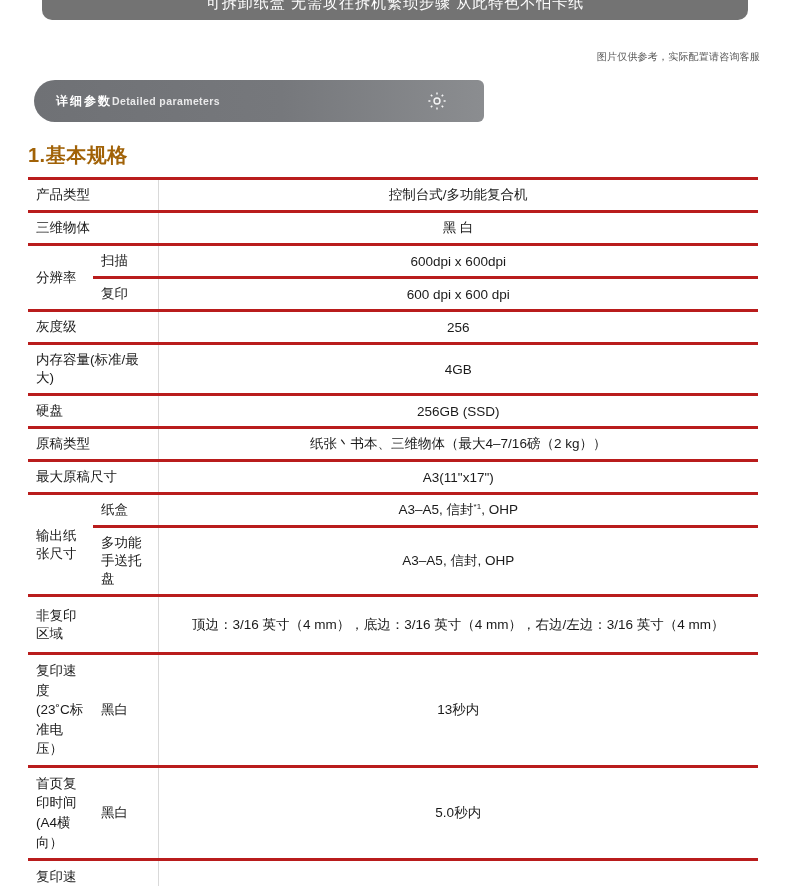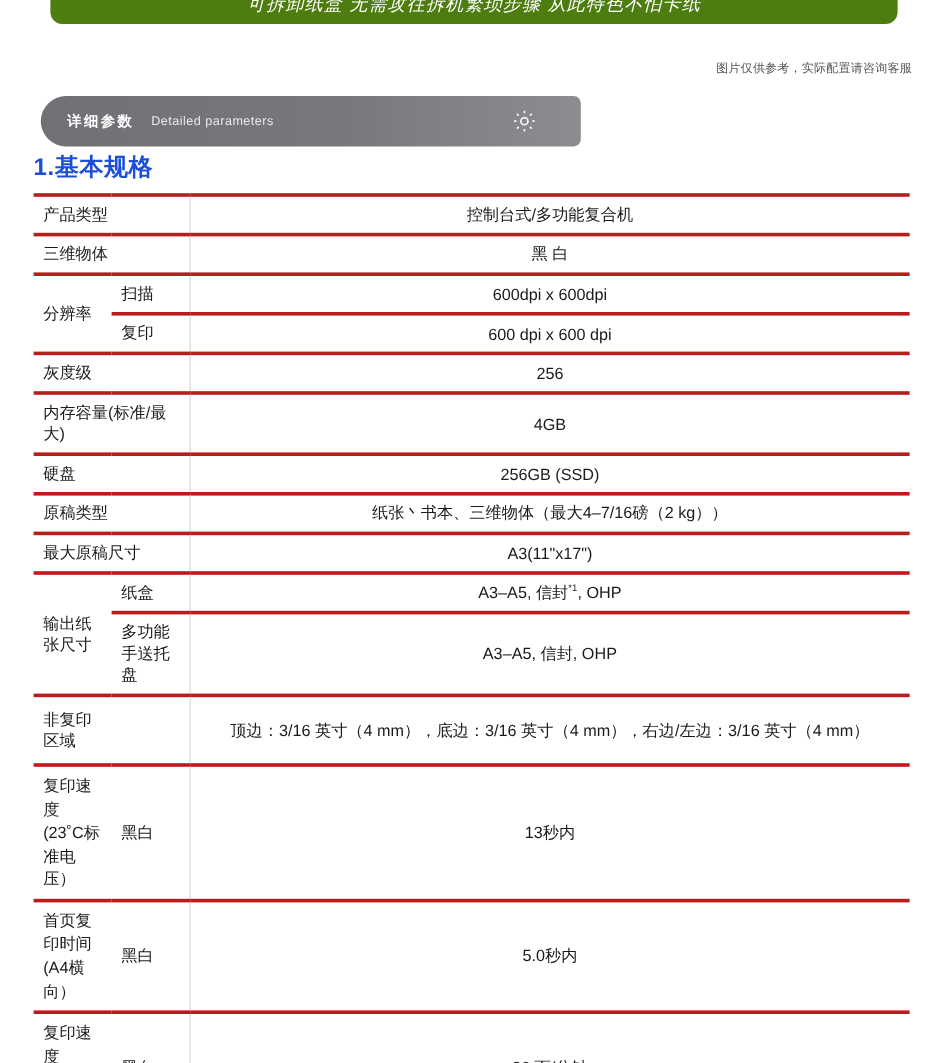--- a/index.html
+++ b/index.html
@@ -14,24 +14,23 @@
     color: #1a1a1a;
     overflow: hidden;
     position: relative;
   }
 
   
   .top-banner {
     position: relative;
     height: 20px;
     margin: 0 42px;
-    background: #4d7c0f;
+    background: #737373;
     border-radius: 0 0 10px 10px;
     overflow: hidden;
-    font-style: italic;
   }
   .top-banner-text {
     position: absolute;
     left: 0;
     right: 0;
     top: -6px;
     text-align: center;
     color: #ffffff;
     font-size: 15px;
     letter-spacing: 1px;
@@ -66,39 +65,39 @@
   }
   .param-cn {
     color: #ffffff;
     font-size: 12px;
     font-weight: bold;
     letter-spacing: 2px;
   }
   .param-en {
     color: #e9e9ea;
     font-size: 10.5px;
-    margin-left: 14px;
     letter-spacing: 0.4px;
+    font-weight: bold;
   }
   .gear {
     position: absolute;
     right: 36px;
     top: 50%;
     transform: translateY(-50%);
     width: 22px;
     height: 22px;
     opacity: 0.92;
   }
 
   
   .sec-title {
-    margin: 4px 0 8px 28px;
+    margin: 20px 0 8px 28px;
     font-size: 20px;
     font-weight: bold;
-    color: #1d4ed8;
+    color: #a16207;
     letter-spacing: 0.5px;
   }
 
   
   table.spec {
     width: 730px;
     margin: 0 0 0 28px;
     border-collapse: collapse;
     table-layout: fixed;
   }

